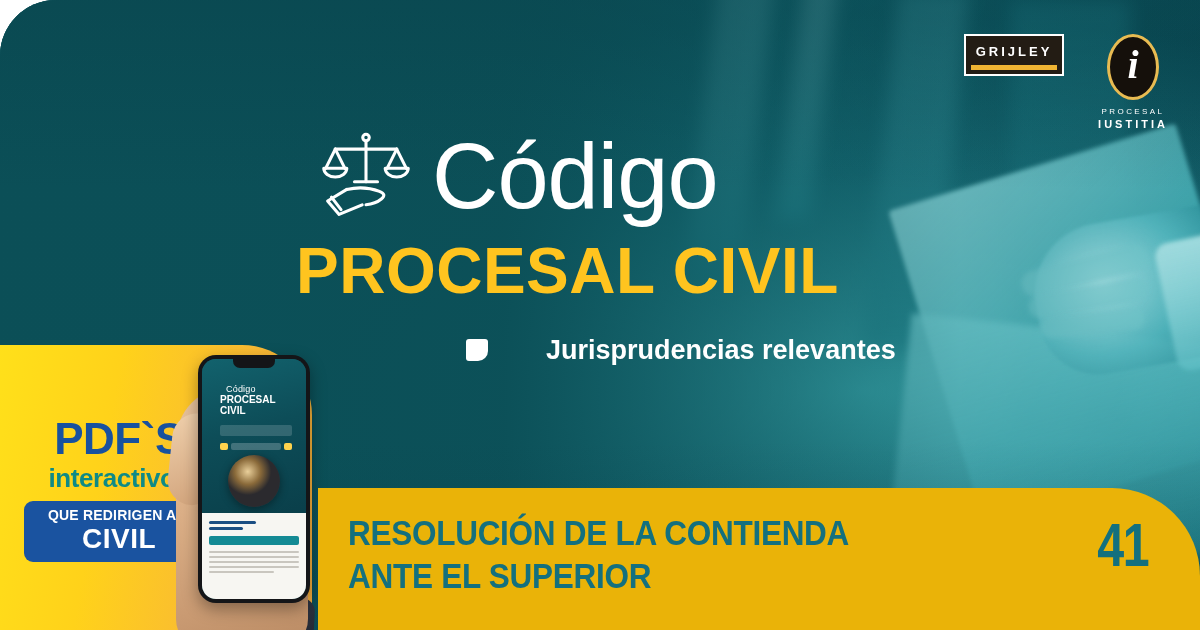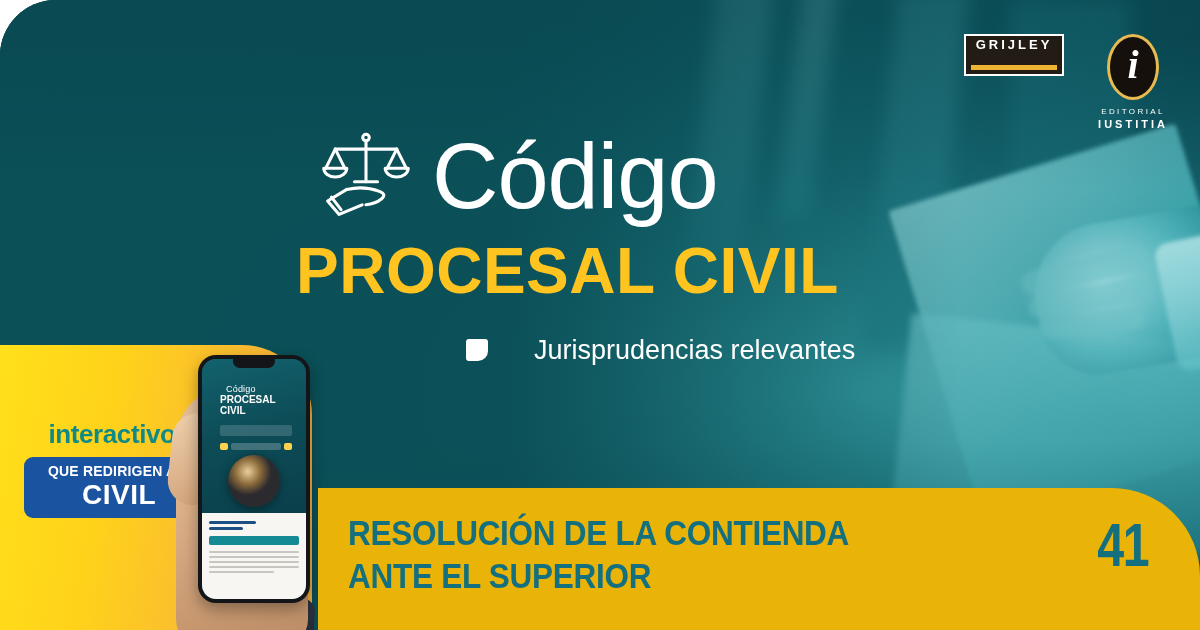--- a/index.html
+++ b/index.html
@@ -74,21 +74,21 @@
   .ph-veil2 { position:absolute; inset:0; background: linear-gradient(180deg, rgba(8,64,73,.35) 0%, rgba(8,64,73,0) 30%, rgba(8,64,73,0) 70%, rgba(8,64,73,.25) 100%); }
 
   
   .logos { position:absolute; right:28px; top:34px; display:flex; align-items:flex-start; gap:30px; }
 
   .grijley {
     width: 100px; height: 42px;
     border: 2px solid #ffffff;
     background: #231c14;
     display:flex; flex-direction:column; align-items:center; justify-content:flex-start;
-    padding-top: 2px;
+    padding-top: 9px;
     position: relative;
   }
   .grijley .gtext {
     color:#ffffff; font-size:13px; font-weight:700; letter-spacing:3px; line-height:1;
     font-family:"Liberation Sans", sans-serif;
   }
   .grijley .gbar {
     position:absolute; left:5px; right:5px; bottom:4px; height:5px; background:#f0b433;
   }
 
@@ -117,21 +117,21 @@
     color:#ffc41f; font-size:64px; font-weight:700; letter-spacing:.5px;
     line-height:1.05; margin-top:14px; margin-left:-22px;
     font-family:"Liberation Sans", sans-serif;
   }
   .sub-row { display:flex; align-items:flex-start; gap:14px; margin-top:28px; margin-left:148px; }
   .sub-bullet {
     width:22px; height:22px; background:#ffffff; flex:0 0 auto; margin-top:6px;
     border-radius: 3px 3px 10px 3px;
   }
   .sub-text { color:#ffffff; font-size:27px; line-height:1.32; font-weight:400; }
-  .sub-text .l2 { display:block; margin-left:32px; }
+  .sub-text .l2 { display:block; margin-left:44px;font-weight:bold; }
 
   
   .promo {
     position:absolute; left:0; top:345px; width:312px; height:285px;
     background: linear-gradient(100deg, #ffe01a 0%, #ffd21a 34%, #f9b934 72%, #f0a83a 100%);
     border-top-right-radius: 70px;
   }
   .promo-text { position:absolute; left:24px; top:72px; width:190px; text-align:center; }
   .p-pdfs {
     color:#18519e; font-size:44px; font-weight:700; line-height:1; letter-spacing:-.5px;
@@ -265,21 +265,21 @@
 
     <div class="grijley">
       <span class="gtext">GRIJLEY</span>
       <span class="gbar"></span>
     </div>
 
     <div class="iustitia">
       <div class="iu-oval">
         <span class="ichar">i</span>
       </div>
-      <span class="iu-l1">EDITORIAL</span>
+      <span class="iu-l1">PROCESAL</span>
       <span class="iu-l2">IUSTITIA</span>
     </div>
 
   </div>
 
   <div class="title-block">
 
     <div class="row-codigo">
       <svg class="scale-icon" viewBox="0 0 100 100" fill="none" stroke="#ffffff" stroke-width="3.2" stroke-linecap="round" stroke-linejoin="round">
         <circle cx="50" cy="10" r="3.4"></circle>
@@ -306,20 +306,21 @@
       <span class="sub-text">
         <span class="l2">Jurisprudencias relevantes</span>
       </span>
     </div>
 
   </div>
 
   <div class="promo">
 
     <div class="promo-text">
+      <div class="p-pdfs">PDF`S</div>
       <div class="p-inter">interactivos</div>
       <div class="p-badge">
         <span class="b1">QUE REDIRIGEN AL:</span>
         <span class="b2">CIVIL</span>
       </div>
     </div>
 
     <div class="phone-wrap">
       <div class="sleeve"></div>
       <div class="cuffw"></div>

